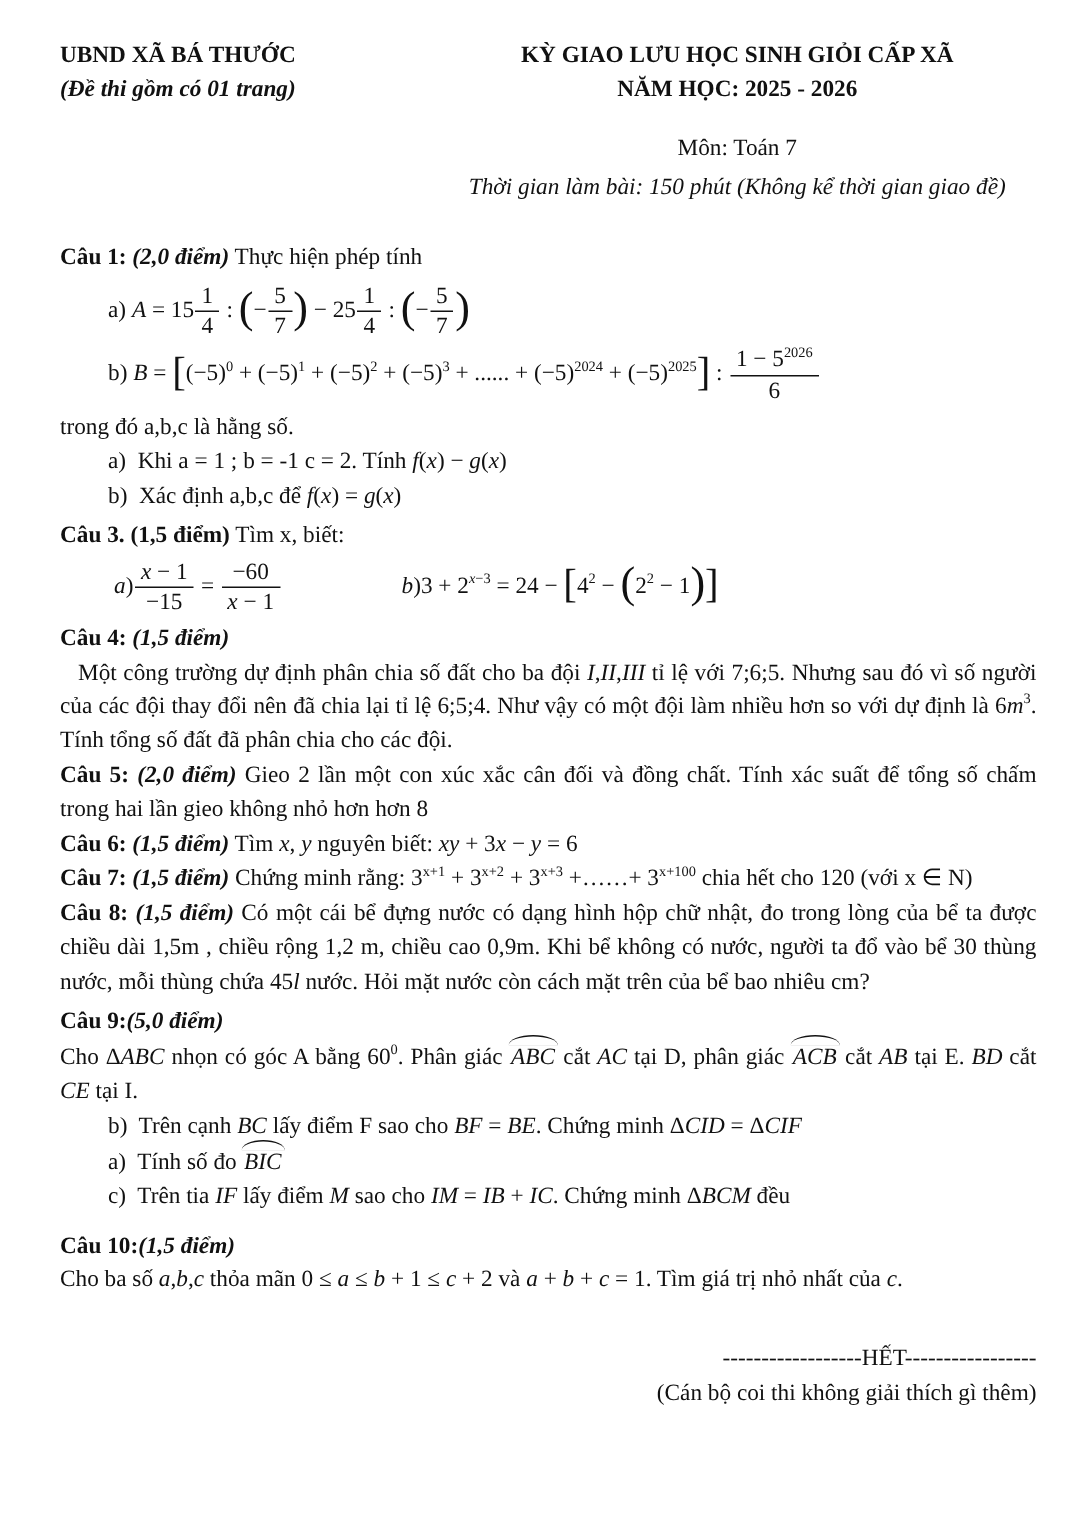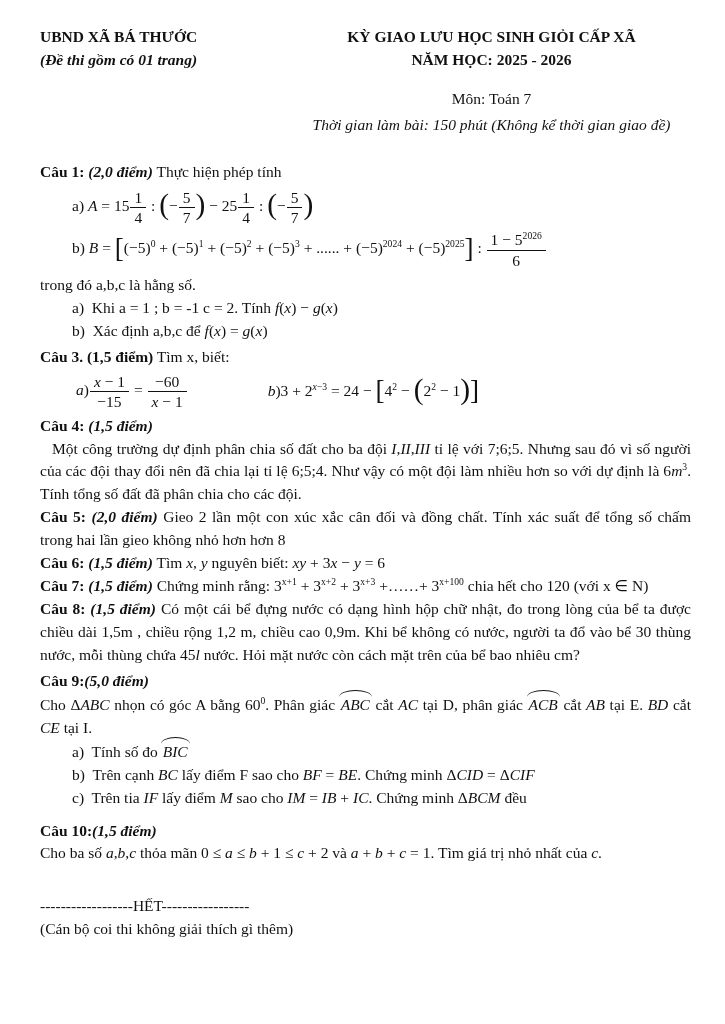--- a/index.html
+++ b/index.html
@@ -34,21 +34,21 @@
   .frac{display:inline-block;vertical-align:middle;text-align:center;line-height:1.12;padding:0 1px;}
   .frac .num{display:block;padding:0 4px 1px;border-bottom:1.3px solid #111;}
   .frac .den{display:block;padding:1px 4px 0;}
   sup{font-size:0.62em;line-height:0;}
   .bp{font-size:1.9em;line-height:0;vertical-align:-0.1em;font-weight:300;}
   .bk{font-size:1.75em;line-height:0;vertical-align:-0.12em;font-weight:300;}
   .arc{position:relative;display:inline-block;padding:1px 1px 0;}
   .arc::before{content:"";position:absolute;left:-1px;right:-1px;top:-3px;height:6px;
     border-top:1.3px solid #111;border-radius:50% 50% 0 0 / 100% 100% 0 0;}
   
-  .footer{text-align:left;margin-top:30px;}
+  .footer{text-align:right;margin-top:30px;}
 </style>
 </head>
 <body>
 
 <div class="page">
 
   <div class="header">
     <div class="h-left">
       <div class="h-org">UBND XÃ BÁ THƯỚC</div>
       <div class="h-note">(Đề thi gồm có 01 trang)</div>
@@ -83,22 +83,22 @@
     <div class="line justify"><b>Câu 5: <i>(2,0 điểm)</i></b> Gieo 2 lần một con xúc xắc cân đối và đồng chất. Tính xác suất để tổng số chấm trong hai lần gieo không nhỏ hơn hơn 8</div>
 
     <div class="line"><b>Câu 6: <i>(1,5 điểm)</i></b> Tìm <i>x</i>, <i>y</i> nguyên biết: <i>xy</i> + 3<i>x</i> − <i>y</i> = 6</div>
 
     <div class="line"><b>Câu 7: <i>(1,5 điểm)</i></b> Chứng minh rằng: 3<sup>x+1</sup> + 3<sup>x+2</sup> + 3<sup>x+3</sup> +……+ 3<sup>x+100</sup> chia hết cho 120 (với x ∈ N)</div>
 
     <div class="line justify"><b>Câu 8: <i>(1,5 điểm)</i></b> Có một cái bể đựng nước có dạng hình hộp chữ nhật, đo trong lòng của bể ta được chiều dài 1,5m , chiều rộng 1,2 m, chiều cao 0,9m. Khi bể không có nước, người ta đổ vào bể 30 thùng nước, mỗi thùng chứa 45<i>l</i> nước. Hỏi mặt nước còn cách mặt trên của bể bao nhiêu cm?</div>
 
     <div class="line gap-sm"><b>Câu 9:<i>(5,0 điểm)</i></b></div>
     <div class="line justify">Cho Δ<i>ABC</i> nhọn có góc A bằng 60<sup>0</sup>. Phân giác <span class="arc"><i>ABC</i></span> cắt <i>AC</i> tại D, phân giác <span class="arc"><i>ACB</i></span> cắt <i>AB</i> tại E. <i>BD</i> cắt <i>CE</i> tại I.</div>
+    <div class="line item">b)&nbsp; Trên cạnh <i>BC</i> lấy điểm F sao cho <i>BF</i> = <i>BE</i>. Chứng minh Δ<i>CID</i> = Δ<i>CIF</i></div>
     <div class="line item">a)&nbsp; Tính số đo <span class="arc"><i>BIC</i></span></div>
-    <div class="line item">b)&nbsp; Trên cạnh <i>BC</i> lấy điểm F sao cho <i>BF</i> = <i>BE</i>. Chứng minh Δ<i>CID</i> = Δ<i>CIF</i></div>
     <div class="line item">c)&nbsp; Trên tia <i>IF</i> lấy điểm <i>M</i> sao cho <i>IM</i> = <i>IB</i> + <i>IC</i>. Chứng minh Δ<i>BCM</i> đều</div>
 
     <div class="line gap-sm" style="margin-top:10px"><b>Câu 10:<i>(1,5 điểm)</i></b></div>
     <div class="line">Cho ba số <i>a</i>,<i>b</i>,<i>c</i> thỏa mãn 0 ≤ <i>a</i> ≤ <i>b</i> + 1 ≤ <i>c</i> + 2 và <i>a</i> + <i>b</i> + <i>c</i> = 1. Tìm giá trị nhỏ nhất của <i>c</i>.</div>
 
   </div>
 
   <div class="footer">
     <div>------------------HẾT-----------------</div>
     <div>(Cán bộ coi thi không giải thích gì thêm)</div>

